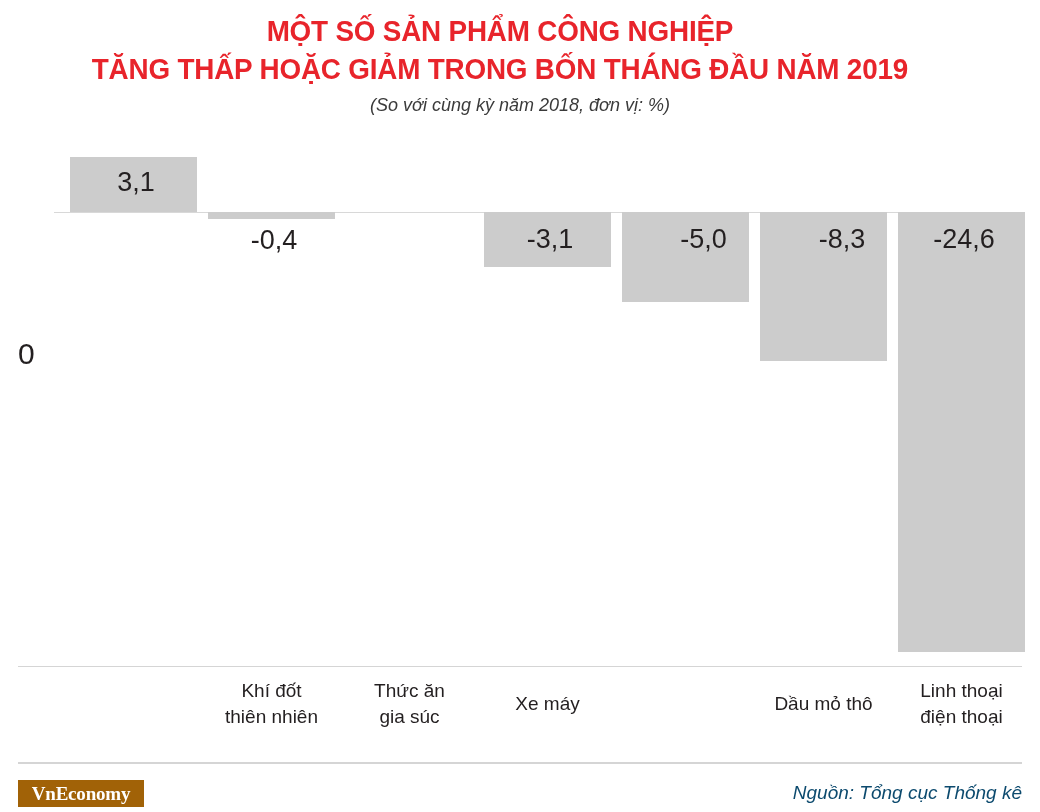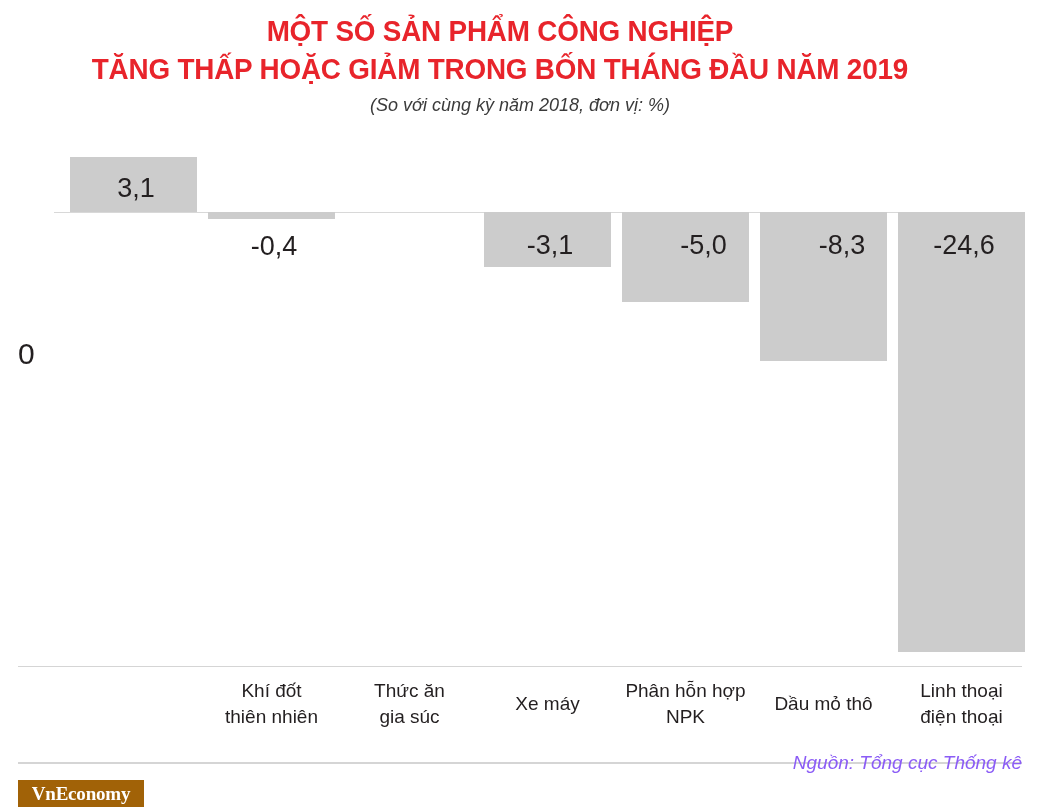--- a/index.html
+++ b/index.html
@@ -71,21 +71,20 @@
     background: #cccccc;
   }
   .bar-value {
     position: absolute;
     left: 0; width: 132px;
     text-align: center;
     font-size: 27px;
     line-height: 27px;
     color: #231f20;
     white-space: nowrap;
-    margin-top: 6px;
   }
 
   
   #axis-line {
     position: absolute;
     left: 18px; top: 666px;
     width: 1004px; height: 1px;
     background: #d5d5d5;
   }
   #categories {
@@ -117,24 +116,24 @@
     color: #ffffff;
     font-family: "Liberation Serif", "DejaVu Serif", serif;
     font-weight: bold;
     font-size: 19px;
     line-height: 27px;
     text-align: center;
     letter-spacing: -0.2px;
   }
   #source {
     position: absolute;
-    right: 18px; top: 752px;
+    right: 18px; top: 782px;
     font-style: italic;
     font-size: 19px;
-    color: #8b5cf6;
+    color: #0c4a6e;
     white-space: nowrap;
   }
 </style>
 </head>
 <body>
 
 <div id="header">
   <div class="title-line">MỘT SỐ SẢN PHẨM CÔNG NGHIỆP</div>
   <div class="title-line">TĂNG THẤP HOẶC GIẢM TRONG BỐN THÁNG ĐẦU NĂM 2019</div>
   <div id="subtitle">(So với cùng kỳ năm 2018, đơn vị: %)</div>
@@ -177,24 +176,20 @@
       <div>Khí đốt</div>
       <div>thiên nhiên</div>
     </div>
     <div class="cat" style="left: 276px; width: 127px;">
       <div>Thức ăn</div>
       <div>gia súc</div>
     </div>
     <div class="cat" style="left: 414px; width: 127px; top: 13px;">
       <div>Xe máy</div>
     </div>
-    <div class="cat" style="left: 552px; width: 127px;">
-      <div>Phân hỗn hợp</div>
-      <div>NPK</div>
-    </div>
     <div class="cat" style="left: 690px; width: 127px; top: 13px;">
       <div>Dầu mỏ thô</div>
     </div>
     <div class="cat" style="left: 828px; width: 127px;">
       <div>Linh thoại</div>
       <div>điện thoại</div>
     </div>
   </div>
 
 <div id="footer-line"></div>

